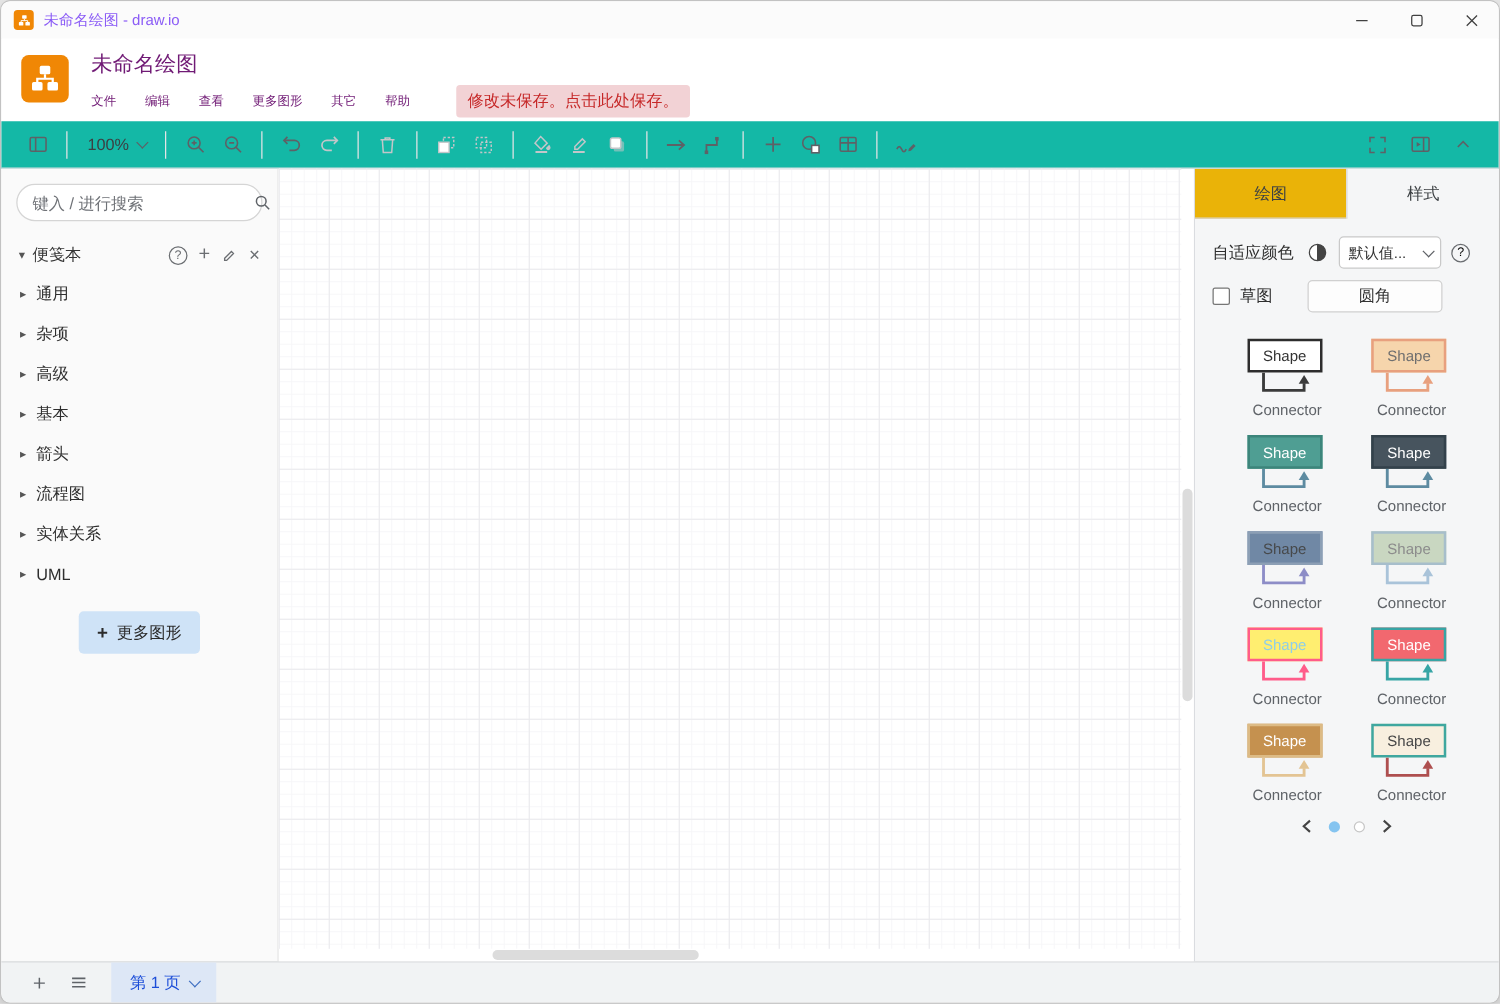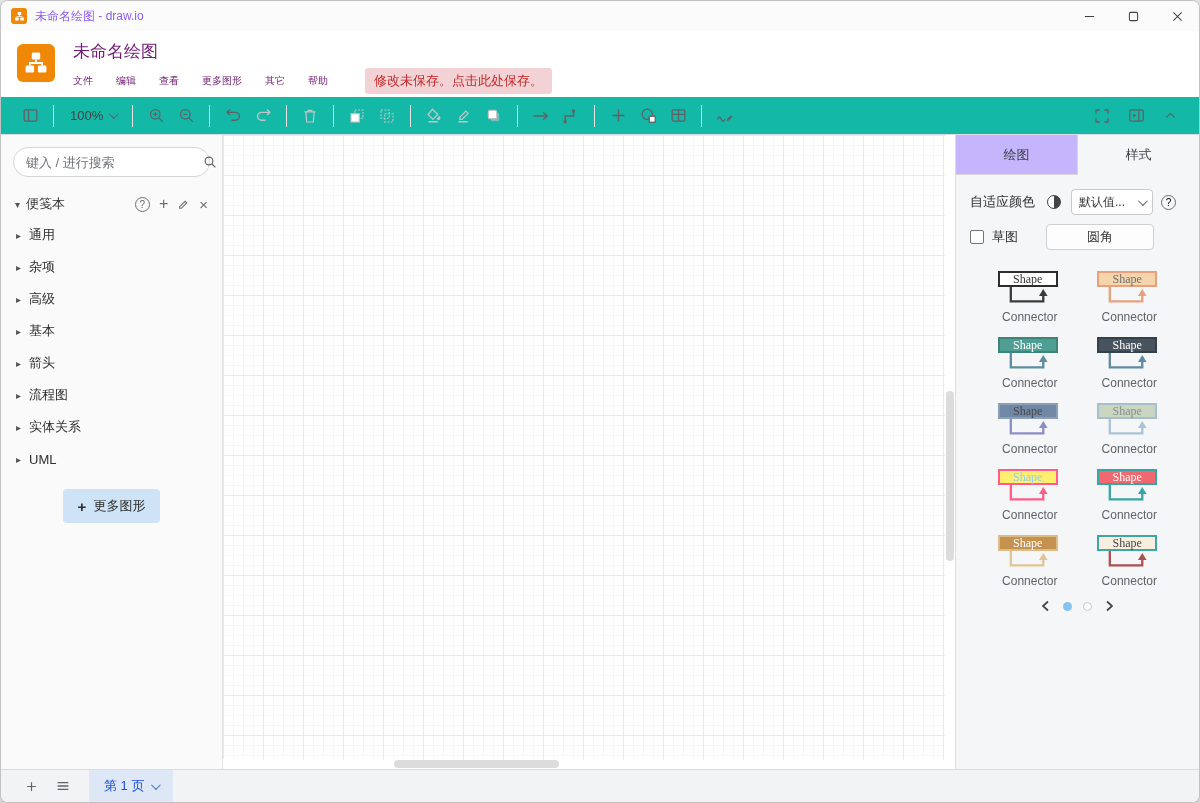--- a/index.html
+++ b/index.html
@@ -60,33 +60,33 @@
       linear-gradient(to bottom,#e9e9ec 1px,transparent 1px),
       linear-gradient(to right,#f6f6f8 1px,transparent 1px),
       linear-gradient(to bottom,#f6f6f8 1px,transparent 1px);
     background-size:40px 40px,40px 40px,10px 10px,10px 10px;
   }
   .vscroll{position:absolute;right:1px;top:256px;width:8px;height:170px;background:#dcdcdc;border-radius:4px;}
   .hscroll{position:absolute;bottom:1px;left:171px;height:8px;width:165px;background:#dcdcdc;border-radius:4px;}
   
   .panel{width:244px;flex:0 0 auto;background:#f5f6f7;border-left:1px solid #dadce0;display:flex;flex-direction:column;overflow:hidden;}
   .panel-tabs{display:flex;height:40px;flex:0 0 auto;}
-  .panel-tab{flex:1;display:flex;align-items:center;justify-content:center;font-size:13px;color:#3c4043;background:#c4b5fd;border-bottom:1px solid #d7d7d8;cursor:default;}
+  .panel-tab{flex:1;display:flex;align-items:center;justify-content:center;font-size:13px;color:#3c4043;background:#eab308;border-bottom:1px solid #d7d7d8;cursor:default;}
   .panel-tab.active{background:#f5f6f7;border-bottom:none;border-left:1px solid #d7d7d8;}
   .panel-controls{padding:14px 12px 4px 14px;flex:0 0 auto;}
   .pc-row{display:flex;align-items:center;margin-bottom:9px;}
   .pc-label{font-size:13px;color:#2e2e2e;}
   .half-circle{width:14px;height:14px;border-radius:50%;border:1.4px solid #444;background:linear-gradient(90deg,#fff 50%,#444 50%);margin:0 10px 0 12px;}
   .theme-select{width:82px;height:26px;background:#fff;border:1px solid #c9c9c9;border-radius:4px;display:flex;align-items:center;padding:0 7px;font-size:12px;color:#333;justify-content:space-between;}
   .pc-help{margin-left:8px;}
   .checkbox{width:14px;height:14px;border:1.3px solid #767676;border-radius:2px;background:#fff;margin-right:8px;}
   .rounded-btn{width:108px;height:26px;background:#fdfdfd;border:1px solid #d0d0d0;border-radius:4px;font-size:13px;color:#333;margin-left:28px;font-family:Liberation Mono, monospace;display:flex;align-items:center;justify-content:center;}
   .preset-grid{display:grid;grid-template-columns:1fr 1fr;row-gap:13px;padding:8px 20px 0 24px;justify-items:center;flex:0 0 auto;}
   .style-card{width:92px;display:flex;flex-direction:column;cursor:pointer;}
-  .sc-shape{width:60px;height:16px;border:2px solid;display:flex;align-items:center;justify-content:center;font-size:12px;margin-left:14px;font-family:Liberation Serif, serif;}
+  .sc-shape{width:60px;height:27px;border:2px solid;display:flex;align-items:center;justify-content:center;font-size:12px;margin-left:14px;}
   .sc-conn{margin-left:16px;display:block;}
   .sc-conn-label{font-size:12px;color:#5f6368;text-align:center;margin-top:2px;}
   .pagination{display:flex;align-items:center;justify-content:center;gap:11px;margin-top:12px;}
   .page-dot{width:9px;height:9px;border-radius:50%;}
   .page-dot.active{background:#85c4f0;}
   .page-dot.inactive{background:#fff;border:1px solid #c6c6c6;}
   .pag-arrow{color:#444;display:flex;align-items:center;}
   
   .footer{height:33px;flex:0 0 auto;background:#f1f3f4;border-top:1px solid #d9dbdd;display:flex;align-items:stretch;padding-left:14px;}
   .ft-btn{width:32px;display:flex;align-items:center;justify-content:center;color:#5f6368;}

